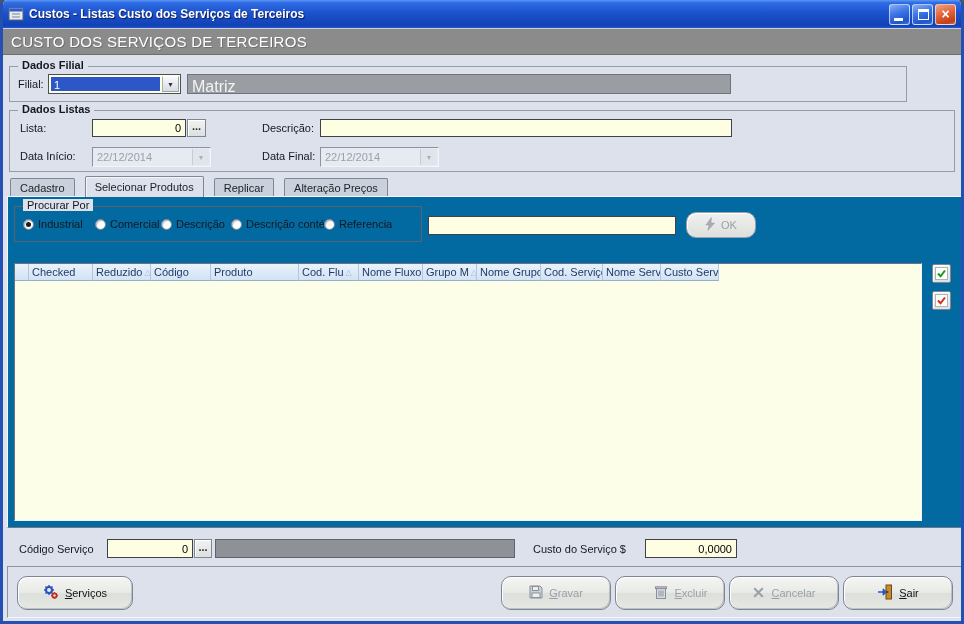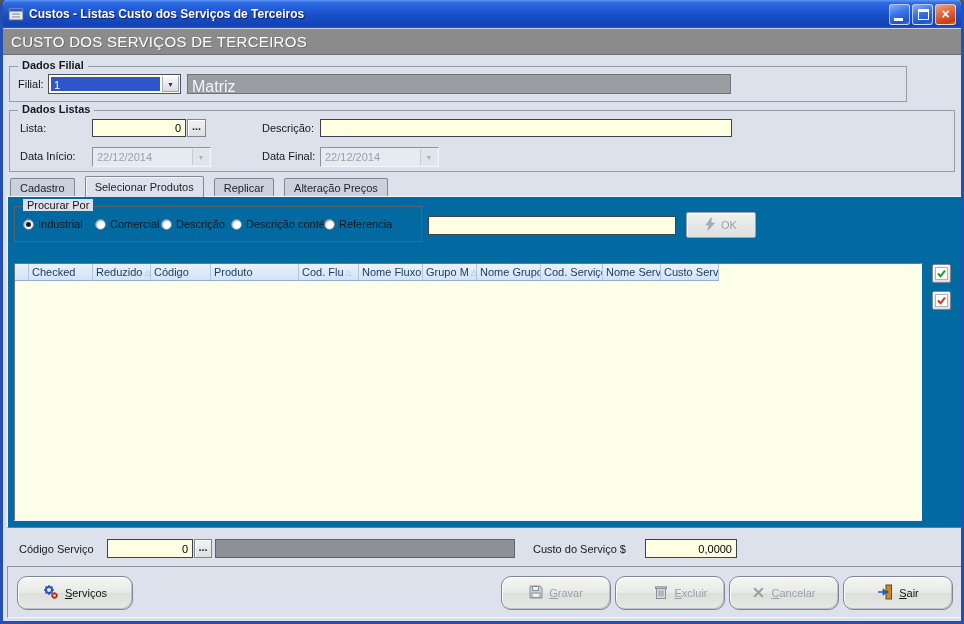--- a/index.html
+++ b/index.html
@@ -61,21 +61,21 @@
 
   
   .gb-procurar { left:6px; top:9px; width:408px; height:36px; border-color:#5A626C; }
   .gb-procurar .legend { font-weight:normal; }
   .radio-item { position:absolute; top:11px; display:flex; align-items:center; gap:4px; white-space:nowrap; }
   .radio { width:11px; height:11px; border-radius:50%; background:#FFF; border:1px solid #7A828E;
     box-shadow:inset 1px 1px 1px rgba(120,130,145,.55); position:relative; flex:none; }
   .radio.checked::after { content:""; position:absolute; left:2px; top:2px; width:5px; height:5px; border-radius:50%; background:#1A1E24; }
 
   .ok-btn { position:absolute; left:678px; top:15px; width:70px; height:26px;
-    background:linear-gradient(180deg,#F0F1EF,#DDE0DC); border:1px solid #9AA2AE; border-radius:2px;
+    background:linear-gradient(180deg,#F0F1EF,#DDE0DC); border:1px solid #9AA2AE; border-radius:10px;
     box-shadow:inset 1px 1px 0 #FFF; display:flex; align-items:center; justify-content:center; gap:5px; color:#9AA1AB; }
 
   
   .grid { position:absolute; left:6px; top:66px; width:908px; height:258px; background:#FDFEE7;
     border:1px solid; border-color:#6B7582 #EFF3F8 #EFF3F8 #6B7582; }
   .grid-header { position:absolute; left:0; top:0; right:0; height:17px; display:flex; }
   .gh-cell { height:17px; background:linear-gradient(180deg,#EAF2FC,#D3E2F4); border-right:1px solid #B2C6E0;
     border-bottom:1px solid #93AFD0; color:#1E3C6A; font-size:11px; padding:2px 3px; white-space:nowrap;
     overflow:hidden; flex:none; display:flex; align-items:center; gap:2px; }
   .gh-cell .sort { font-size:8px; color:#A9BDD8; }

